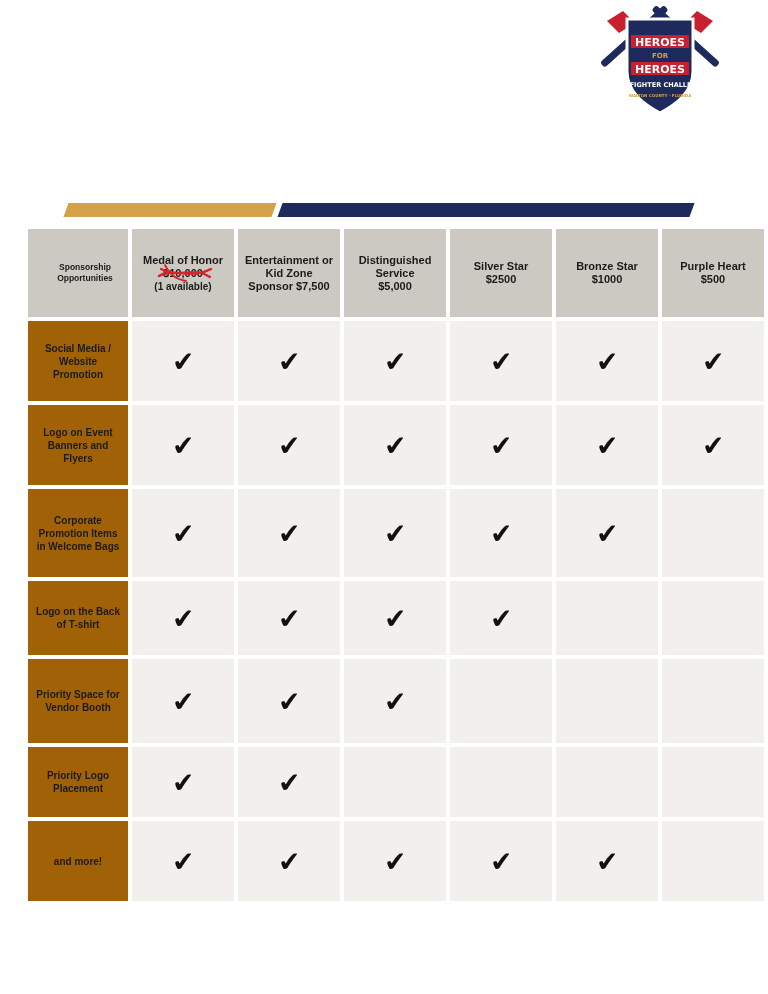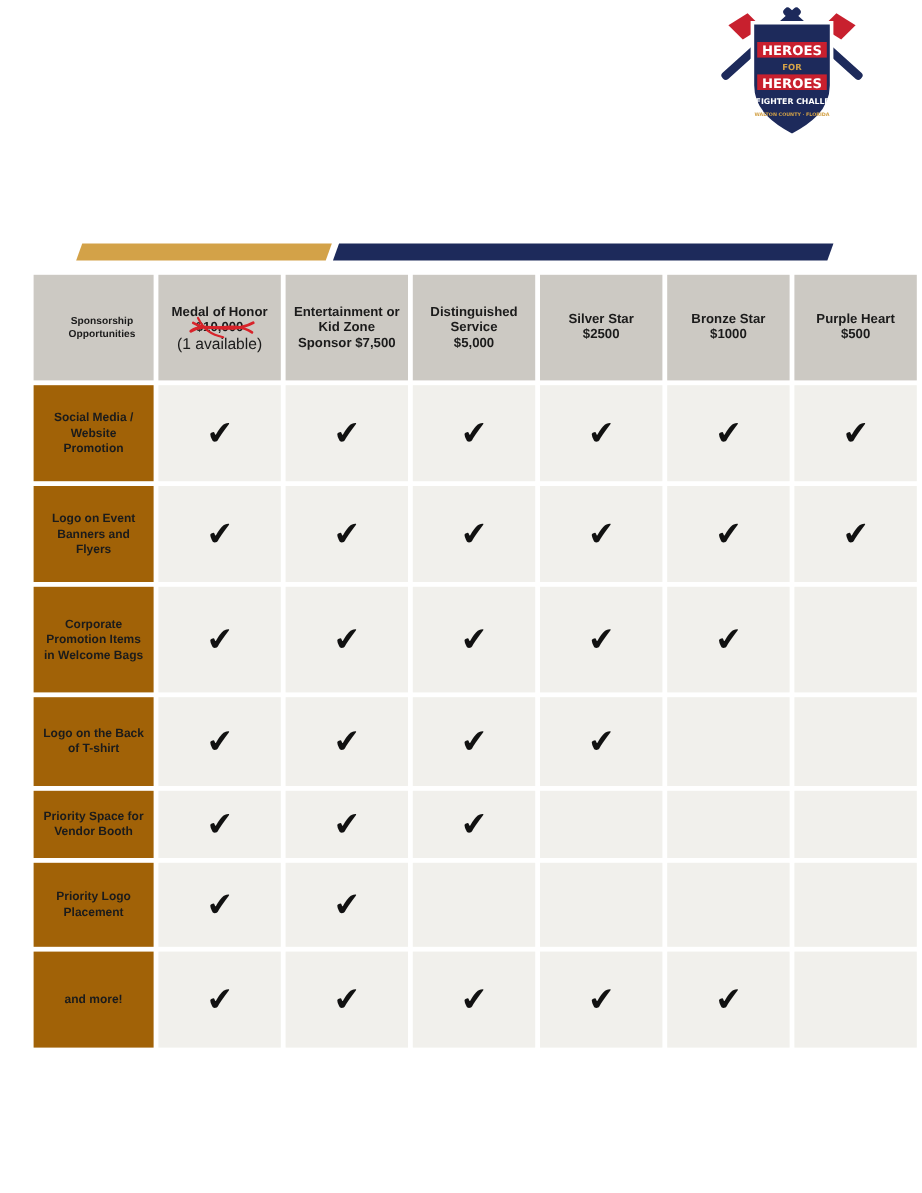--- a/index.html
+++ b/index.html
@@ -115,21 +115,21 @@
     padding: 4px 6px;
   }
   .hdr-row td.corner {
     font-size: 8.5px;
     font-weight: 700;
     line-height: 11px;
     padding-left: 20px;
   }
   .hdr-title { display: block; }
   .hdr-price { display: block; }
-  .hdr-note  { display: block; font-size: 13px; font-weight: 400; }
+  .hdr-note  { display: block; font-size: 10px; font-weight: 700; }
   .strike-wrap {
     position: relative;
     display: inline-block;
   }
   .strike-wrap .scribble {
     position: absolute;
     left: -7px;
     top: -4px;
     width: 58px;
     height: 20px;
@@ -154,21 +154,21 @@
     line-height: 27px;
     color: #111111;
     font-weight: 700;
     display: inline-block;
     transform: rotate(-4deg);
   }
   .r1 td { height: 80px; }
   .r2 td { height: 80px; }
   .r3 td { height: 88px; }
   .r4 td { height: 74px; }
-  .r5 td { height: 56px; }
+  .r5 td { height: 84px; }
   .r6 td { height: 70px; }
   .r7 td { height: 80px; margin-top: 37px; }
 </style>
 </head>
 <body>
 
 <div class="page">
 
 
   <div class="logo">

